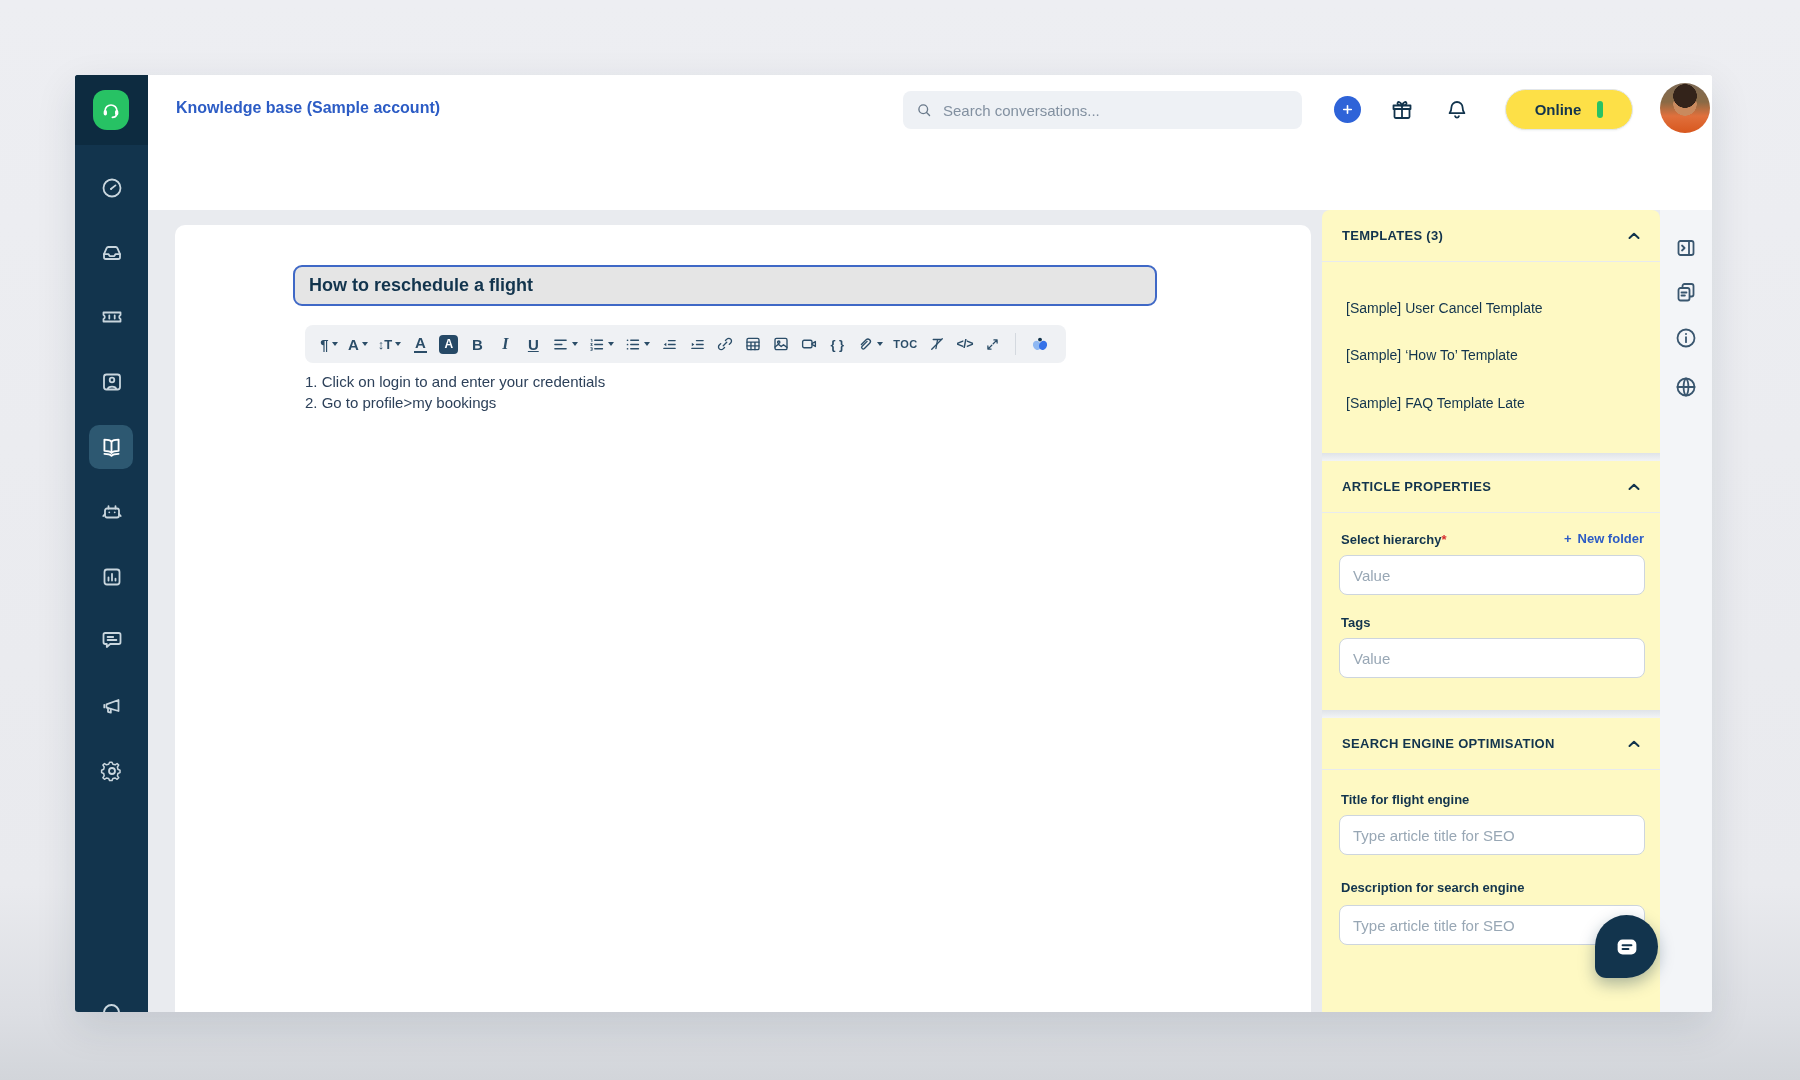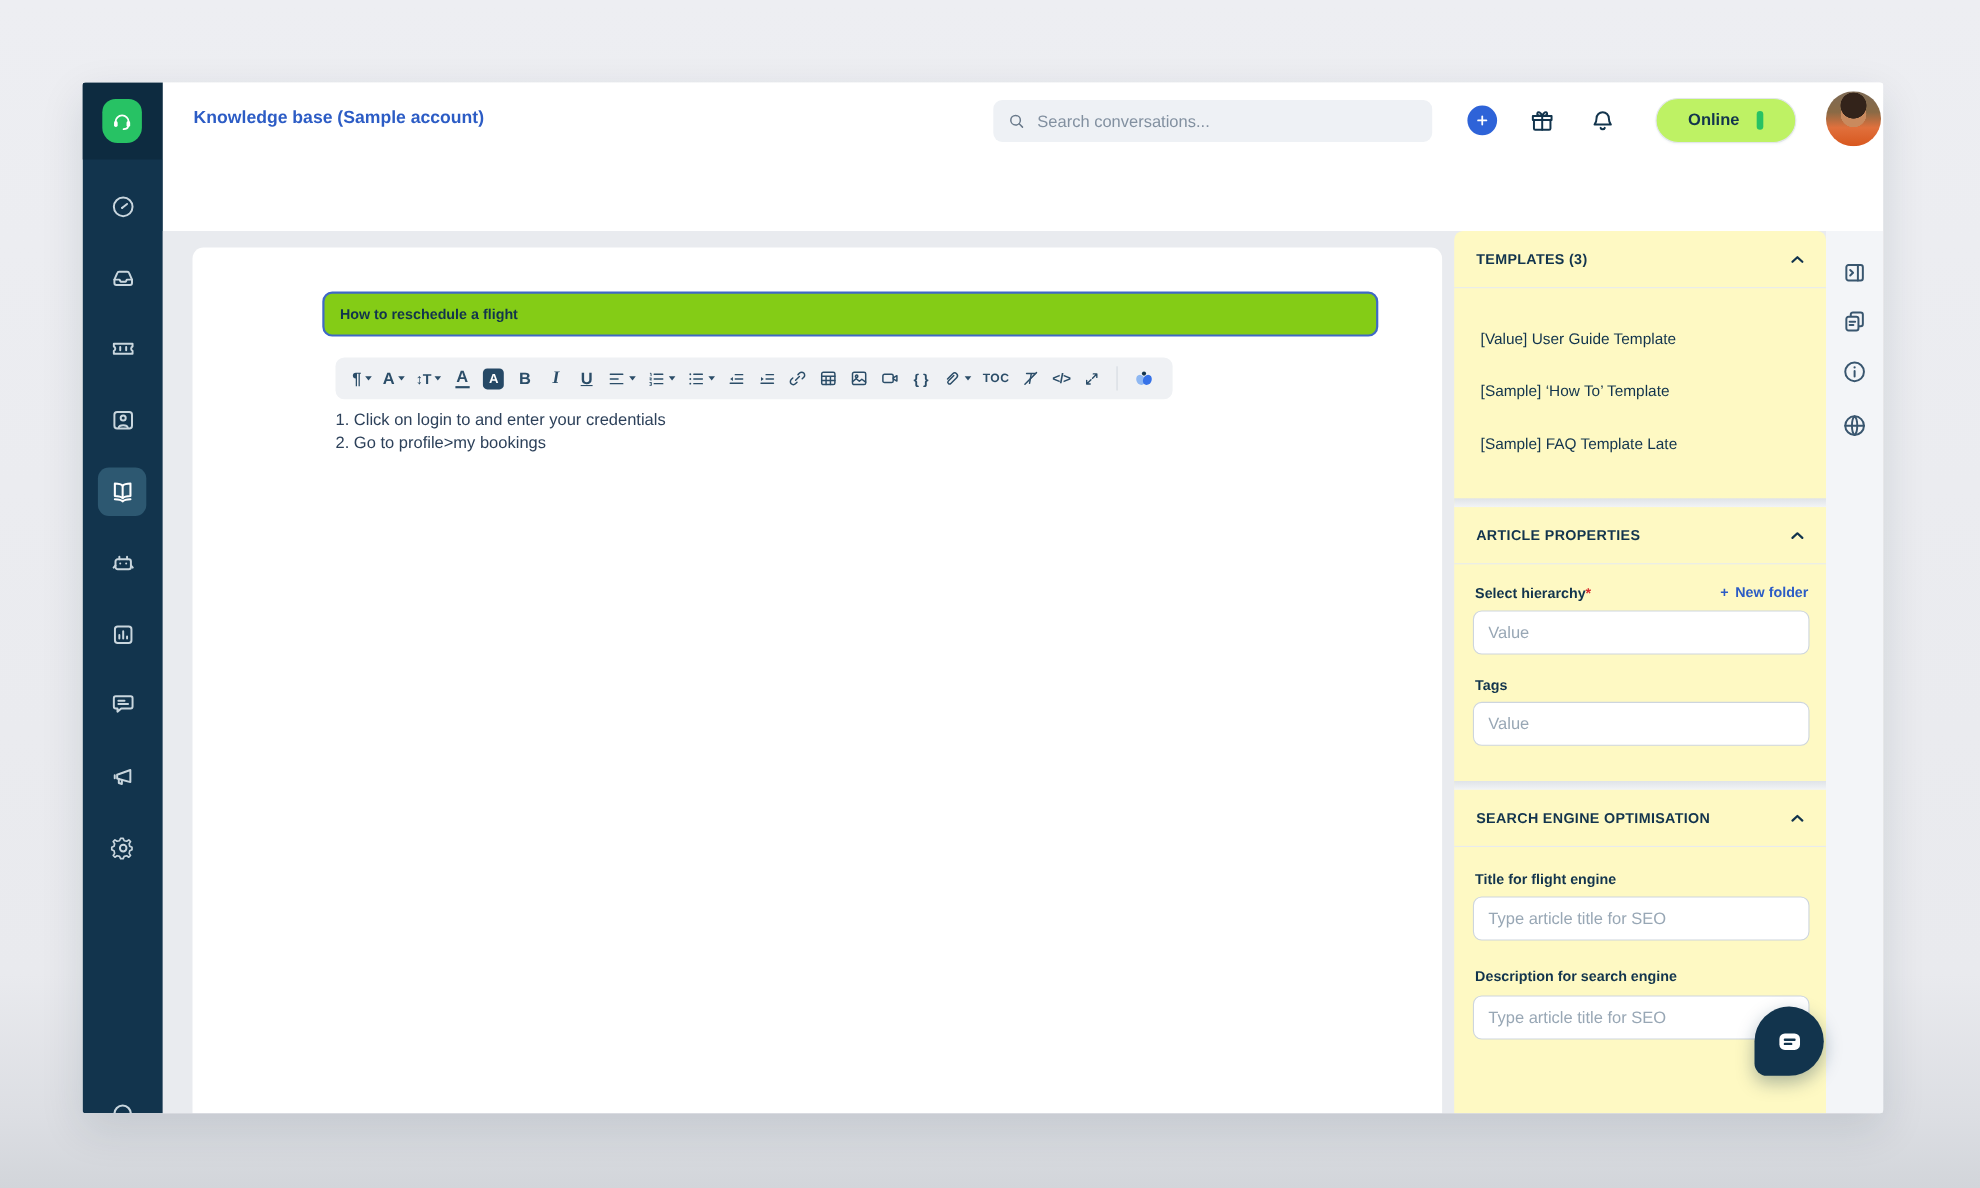--- a/index.html
+++ b/index.html
@@ -25,42 +25,42 @@
   .peek{ position:absolute; left:28px; top:929px; width:17px; height:17px; border:2px solid #c9d6de; border-radius:50%; }
   
   .topbar{ position:absolute; left:73px; top:0; width:1564px; height:70px; background:#fff; }
   .app-title{ position:absolute; left:28px; top:24px; font-size:16px; font-weight:700; color:#2c5cc5; }
   .search{ position:absolute; left:755px; top:16px; width:399px; height:38px; background:#eef1f5; border-radius:8px;
            display:flex; align-items:center; padding:0 12px; gap:10px; color:#82909e; cursor:text; }
   .search .ph{ font-size:15px; color:#8290a0; }
   .round-plus{ position:absolute; left:1186px; top:21px; width:27px; height:27px; border-radius:50%;
                background:#2e63d8; color:#fff; display:flex; align-items:center; justify-content:center; cursor:pointer; }
   .hd-ic{ position:absolute; top:21px; width:28px; height:28px; display:flex; align-items:center; justify-content:center; color:#12344d; cursor:pointer; }
-  .online{ position:absolute; left:1357px; top:14px; width:128px; height:41px; background:#bef264; border:1px solid #e2e6ea;
+  .online{ position:absolute; left:1357px; top:14px; width:128px; height:41px; background:#fde047; border:1px solid #e2e6ea;
            border-radius:21px; display:flex; align-items:center; justify-content:center; gap:16px; cursor:pointer;
            box-shadow:0 1px 2px rgba(18,52,77,.05); }
   .online span{ font-size:15px; font-weight:600; color:#12344d; }
   .online .bar{ width:6px; height:17px; border-radius:3px; background:#27c264; }
   .avatar{ position:absolute; left:1512px; top:8px; width:50px; height:50px; border-radius:50%; cursor:pointer;
            background:
              radial-gradient(circle at 50% 26%, #33231a 0 26%, rgba(0,0,0,0) 27%),
              radial-gradient(circle at 50% 42%, #c98a5e 0 30%, rgba(0,0,0,0) 31%),
              linear-gradient(180deg,#7d6a55 0%,#8a6a45 38%,#e0703c 66%,#d8571e 100%); }
   
   .band{ position:absolute; left:73px; top:70px; width:1564px; height:65px; background:#f5f7f9; }
   .btn{ position:absolute; top:17px; height:32px; border-radius:8px; font-size:14px; font-weight:700;
         display:flex; align-items:center; justify-content:center; cursor:pointer; font-family:"Liberation Sans",sans-serif; }
   .btn.ghost{ background:#fff; border:1px solid #d9dde2; color:#12344d; box-shadow:0 1px 1px rgba(18,52,77,.04); }
   .btn.primary{ background:#264966; border:1px solid #264966; color:#fff; gap:9px; }
   .caret-w{ width:0;height:0;border-left:4px solid transparent;border-right:4px solid transparent;border-top:5px solid #fff; }
   
   .content{ position:absolute; left:73px; top:135px; width:1564px; height:802px; background:#e9ebef; }
   .editor-card{ position:absolute; left:27px; top:15px; width:1136px; height:787px; background:#fff; border-radius:10px 10px 0 0; }
-  .title-input{ position:absolute; left:118px; top:40px; width:960px; height:41px; border:2px solid #3f68c6; border-radius:9px;
-                font-size:13px; font-weight:700; color:#12344d; padding:0 14px; background:#84cc16; outline:none;
+  .title-input{ position:absolute; left:118px; top:40px; width:864px; height:41px; border:2px solid #3f68c6; border-radius:9px;
+                font-size:18px; font-weight:700; color:#12344d; padding:0 14px; background:#e5e5e5; outline:none;
                 font-family:"Liberation Sans",sans-serif; }
   .toolbar{ position:absolute; left:130px; top:100px; height:38px; background:#eff1f4; border-radius:8px;
             display:inline-flex; align-items:center; padding:0 12px; gap:4px; color:#2b4d68; }
   .tb{ height:28px; min-width:24px; padding:0 3px; display:flex; align-items:center; justify-content:center; gap:3px;
        border-radius:5px; cursor:pointer; font-size:15px; font-weight:600; color:#2b4d68; }
   .tb .g{ line-height:1; }
   .tb .caret{ width:0;height:0;border-left:3.5px solid transparent;border-right:3.5px solid transparent;border-top:4.5px solid #2b4d68; }
   .tb.fcolor .g{ border-bottom:2.5px solid #2b4d68; padding:0 1px 1px; }
   .tb.hl .g{ background:#264966; color:#fff; width:19px; height:19px; border-radius:4px;
              display:flex; align-items:center; justify-content:center; font-size:12px; }
@@ -350,21 +350,21 @@
       </div>
     </div>
 
     <div class="panel">
       <div class="p-h" style="top:0">
         <span class="t">TEMPLATES (3)</span>
         <svg width="12" height="8" viewBox="0 0 12 8" class="sk" style="stroke-width:2">
               <path d="M1.5 6L6 1.8 10.5 6"></path>
             </svg>
       </div>
-      <div class="p-item" style="top:90px">[Value] User Guide Template</div>
+      <div class="p-item" style="top:90px">[Sample] User Cancel Template</div>
       <div class="p-item" style="top:137px">[Sample] ‘How To’ Template</div>
       <div class="p-item" style="top:185px">[Sample] FAQ Template Late</div>
 
       <div class="sep" style="top:243px"></div>
       <div class="p-h" style="top:251px">
         <span class="t">ARTICLE PROPERTIES</span>
         <svg width="12" height="8" viewBox="0 0 12 8" class="sk" style="stroke-width:2">
               <path d="M1.5 6L6 1.8 10.5 6"></path>
             </svg>
       </div>

